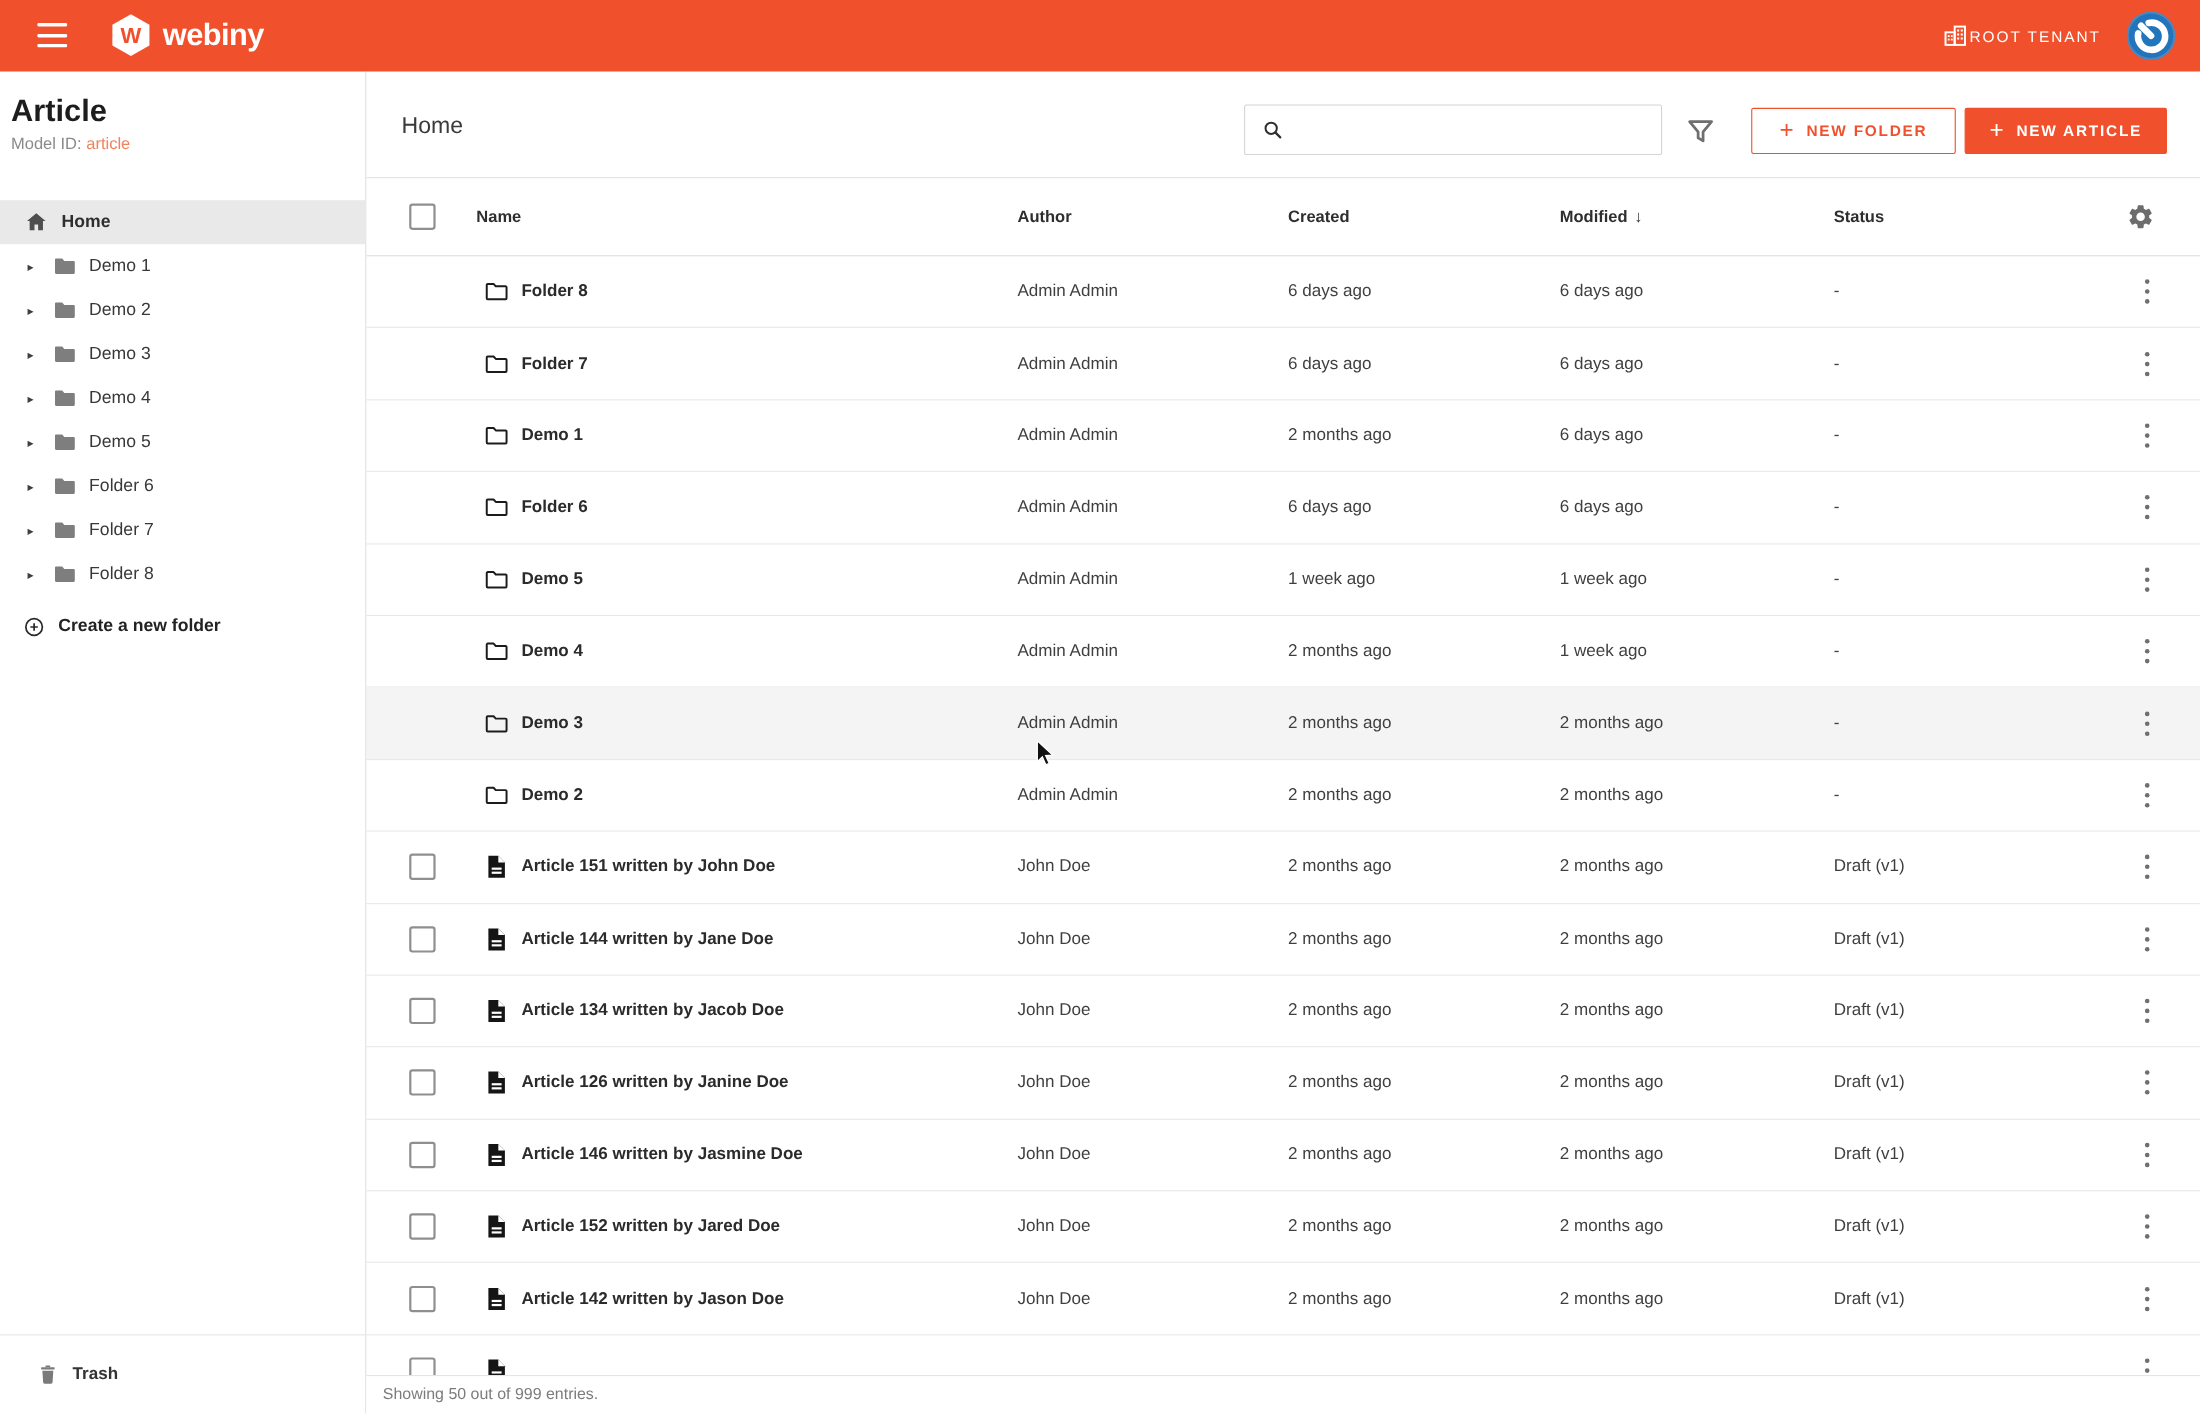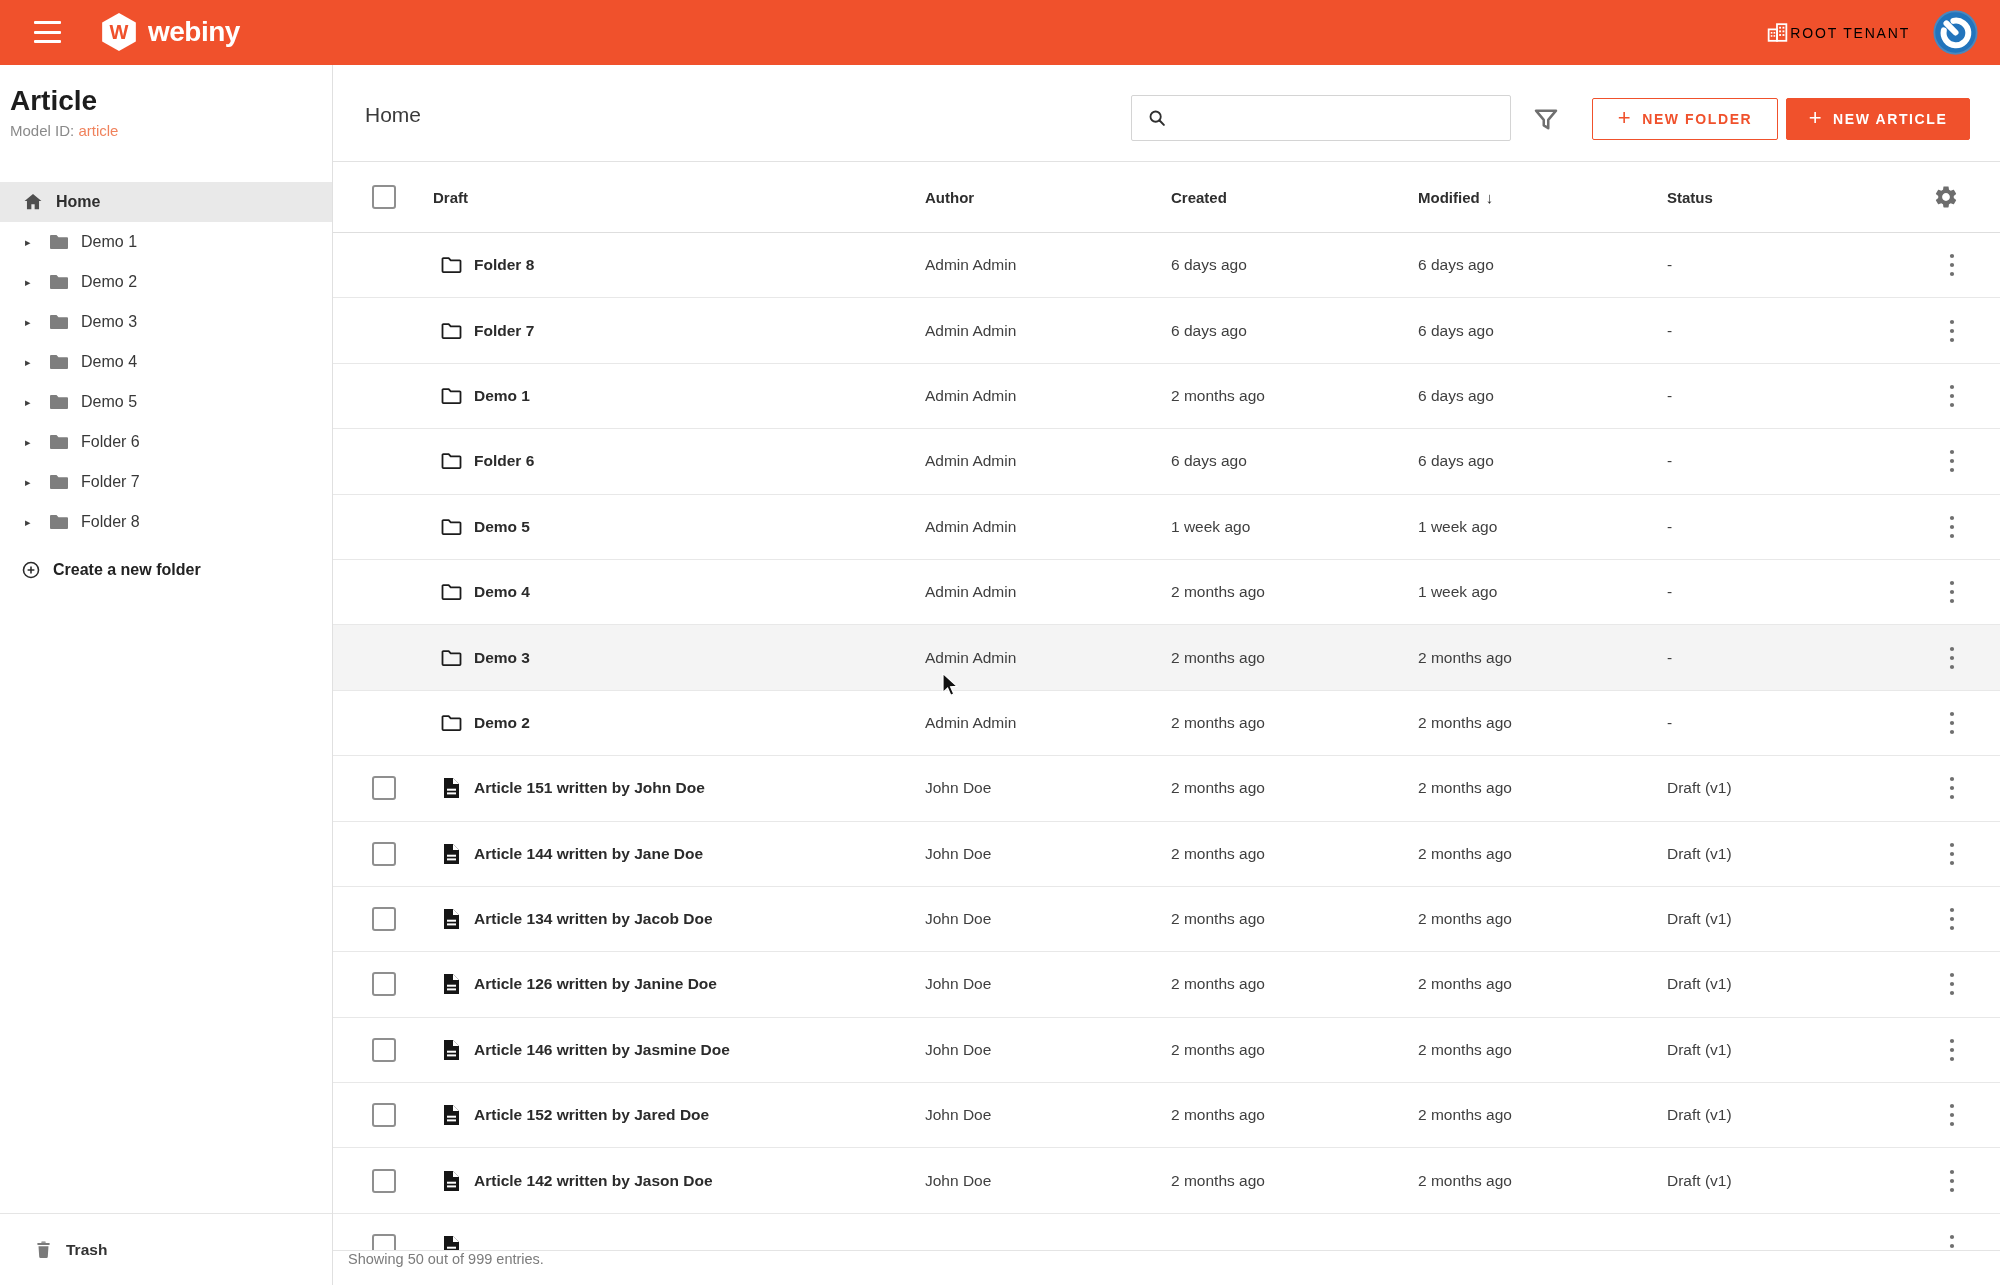--- a/index.html
+++ b/index.html
@@ -7,21 +7,21 @@
   body { font-family:"Liberation Sans","DejaVu Sans",sans-serif; background:#fff; color:#2e2e2e; position:relative; }
   #app { position:absolute; inset:0; }
 
   
   .topbar { position:absolute; left:0; top:0; width:2000px; height:65px; background:#F0512C; display:flex; align-items:center; z-index:30; }
   .hamburger { position:absolute; left:34px; top:21px; width:27px; height:22px; display:flex; flex-direction:column; justify-content:space-between; cursor:pointer; }
   .hamburger span { display:block; height:3px; background:#fff; border-radius:1px; }
   .logo-wrap { position:absolute; left:99px; top:12px; display:flex; align-items:center; cursor:pointer; }
   .brand-text { color:#fff; font-size:28px; font-weight:700; letter-spacing:-0.5px; margin-left:9px; }
   .tenant { position:absolute; right:90px; top:0; height:65px; display:flex; align-items:center; cursor:pointer; }
-  .tenant-label { color:#000000; font-size:14px; font-weight:500; letter-spacing:1.8px; }
+  .tenant-label { color:#ffffff; font-size:14px; font-weight:500; letter-spacing:1.8px; }
   .avatar { position:absolute; right:22px; top:10px; width:45px; height:45px; border-radius:50%; cursor:pointer; }
 
   
   .sidebar { position:absolute; left:0; top:65px; width:333px; height:1220px; background:#fff; border-right:1px solid #e0e0e0; z-index:10; }
   .sidebar-head { height:117px; padding:18px 10px 0 10px; }
   .sidebar-title { font-size:28px; font-weight:600; color:#1d1d1d; line-height:36px; }
   .model-id { font-size:15px; color:#8a8a8a; margin-top:3px; }
   .model-id .mid-val { color:#F0825C; }
   .tree-home { height:40px; display:flex; align-items:center; background:#e9e9e9; cursor:pointer; padding-left:22px; }
   .tree-home .home-label { font-size:16px; font-weight:700; color:#2e2e2e; margin-left:12px; }
@@ -61,21 +61,21 @@
   .c-modified{ left:1085px; }
   .c-status{ left:1334px; }
   .c-gear  { left:1600px; width:26px; height:26px; cursor:pointer; }
   .c-kebab { left:1606px; width:26px; height:30px; cursor:pointer; display:flex; align-items:center; justify-content:center; }
   .td { font-size:15.5px; color:#3f3f3f; }
   .checkbox { width:24px; height:24px; border:2px solid #8f8f8f; border-radius:3px; background:#fff; cursor:pointer; }
   .sort-arrow { font-size:15px; margin-left:6px; color:#2e2e2e; }
   .row { position:relative; height:65.4px; border-bottom:1px solid #e8e8e8; cursor:pointer; }
   .row.hovered { background:#f4f4f4; }
 
-  .tfoot { position:absolute; left:0; bottom:0; width:100%; height:35px; background:#fff; border-top:1px solid #e4e4e4; display:flex; align-items:flex-start; padding-left:15px; z-index:20; }
+  .tfoot { position:absolute; left:0; bottom:0; width:100%; height:35px; background:#fff; border-top:1px solid #e4e4e4; display:flex; align-items:center; padding-left:15px; z-index:20; }
   .foot-text { font-size:14.5px; color:#7c7c7c; }
 
   .cursor { position:absolute; left:938px; top:672px; z-index:50; pointer-events:none; }
 </style>
 </head>
 <body>
 
 <div id="app">
 
   <div class="topbar">
@@ -236,21 +236,21 @@
       <div class="btn btn-new-article">
         <span class="plus">+</span>
         <span>NEW ARTICLE</span>
       </div>
     </div>
 
     <div class="thead">
       <div class="cell c-check">
           <div class="checkbox"></div>
         </div>
-      <div class="cell th c-nameh">Draft</div>
+      <div class="cell th c-nameh">Name</div>
       <div class="cell th c-author">Author</div>
       <div class="cell th c-created">Created</div>
       <div class="cell th c-modified">
         <span>Modified</span><span class="sort-arrow">↓</span>
       </div>
       <div class="cell th c-status">Status</div>
       <svg class="cell c-gear" viewBox="0 0 24 24">
         <path fill="#6d6d6d" d="M19.14,12.94c0.04-0.3,0.06-0.61,0.06-0.94c0-0.32-0.02-0.64-0.07-0.94l2.03-1.58c0.18-0.14,0.23-0.41,0.12-0.61 l-1.92-3.32c-0.12-0.22-0.37-0.29-0.59-0.22l-2.39,0.96c-0.5-0.38-1.03-0.7-1.62-0.94L14.4,2.81c-0.04-0.24-0.24-0.41-0.48-0.41 h-3.84c-0.24,0-0.43,0.17-0.47,0.41L9.25,5.35C8.66,5.59,8.12,5.92,7.63,6.29L5.24,5.33c-0.22-0.08-0.47,0-0.59,0.22L2.74,8.87 C2.62,9.08,2.66,9.34,2.86,9.48l2.03,1.58C4.84,11.36,4.8,11.69,4.8,12s0.02,0.64,0.07,0.94l-2.03,1.58 c-0.18,0.14-0.23,0.41-0.12,0.61l1.92,3.32c0.12,0.22,0.37,0.29,0.59,0.22l2.39-0.96c0.5,0.38,1.03,0.7,1.62,0.94l0.36,2.54 c0.05,0.24,0.24,0.41,0.48,0.41h3.84c0.24,0,0.44-0.17,0.47-0.41l0.36-2.54c0.59-0.24,1.13-0.56,1.62-0.94l2.39,0.96 c0.22,0.08,0.47,0,0.59-0.22l1.92-3.32c0.12-0.22,0.07-0.47-0.12-0.61L19.14,12.94z M12,15.6c-1.98,0-3.6-1.62-3.6-3.6 s1.62-3.6,3.6-3.6s3.6,1.62,3.6,3.6S13.98,15.6,12,15.6z"></path>
       </svg>
     </div>

